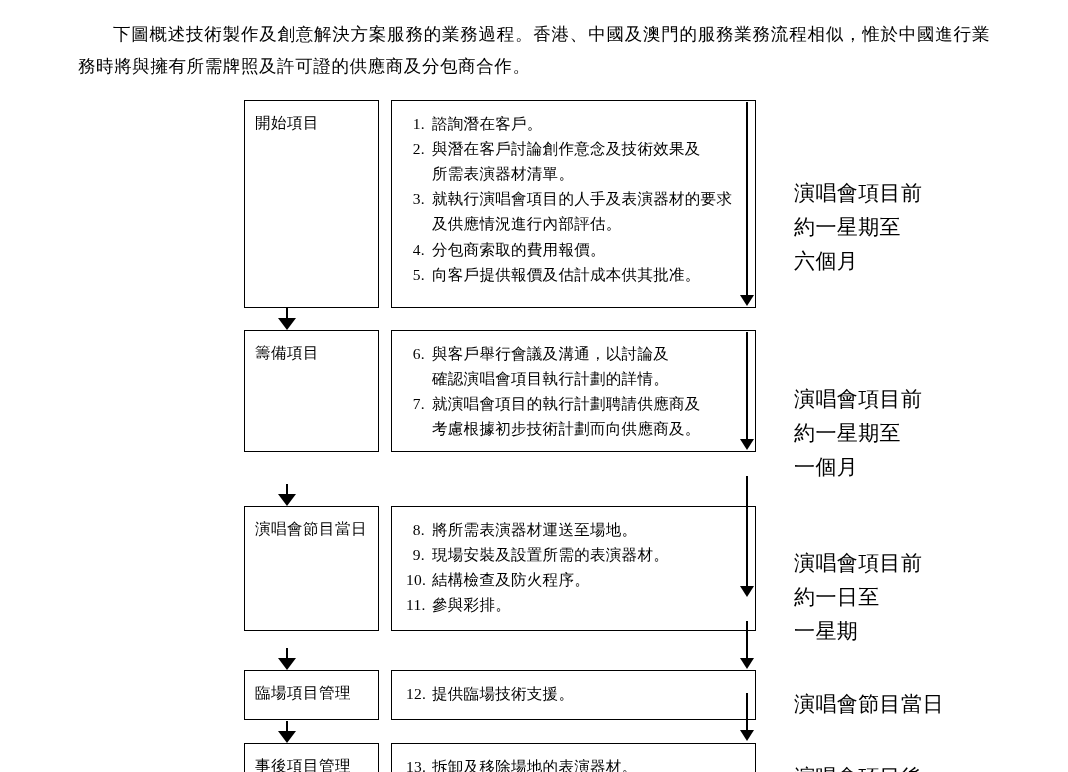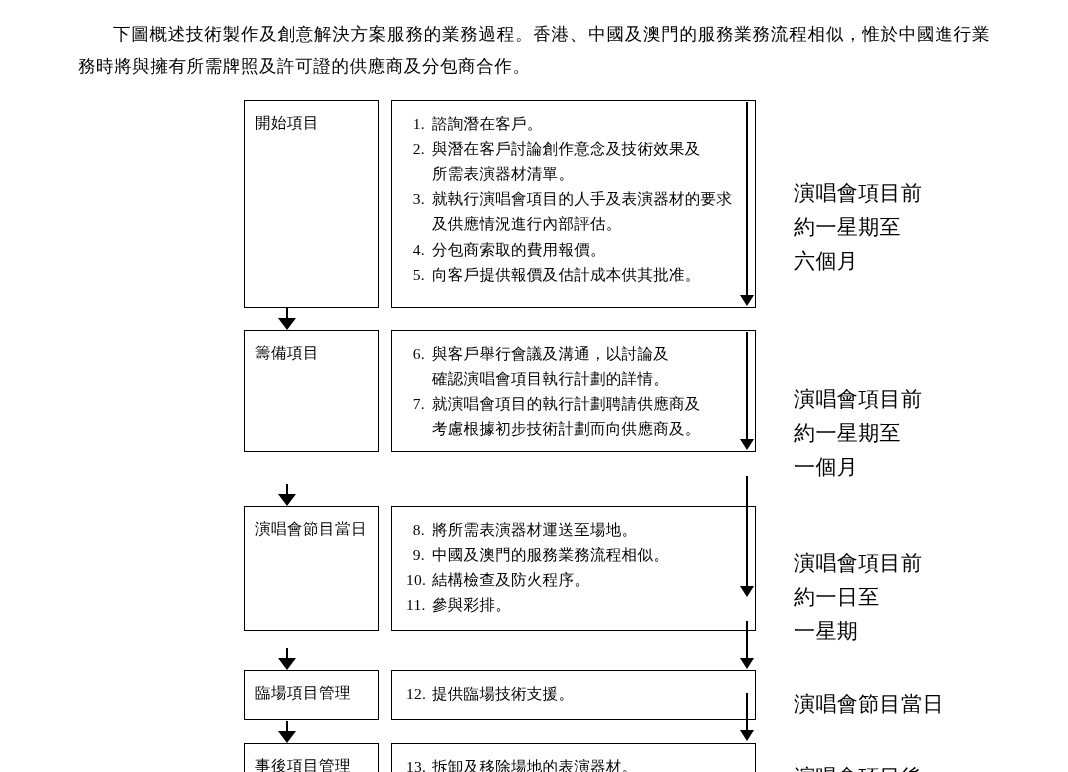--- a/index.html
+++ b/index.html
@@ -262,21 +262,21 @@
         <ul class="steps-list">
           <li>
             <span class="num">8.</span>
             <span class="txt">
               <span class="l1">將所需表演器材運送至場地。</span>
             </span>
           </li>
           <li>
             <span class="num">9.</span>
             <span class="txt">
-              <span class="l1">中國及澳門的服務業務流程相似。</span>
+              <span class="l1">現場安裝及設置所需的表演器材。</span>
             </span>
           </li>
           <li>
             <span class="num">10.</span>
             <span class="txt">
               <span class="l1">結構檢查及防火程序。</span>
             </span>
           </li>
           <li>
             <span class="num">11.</span>

